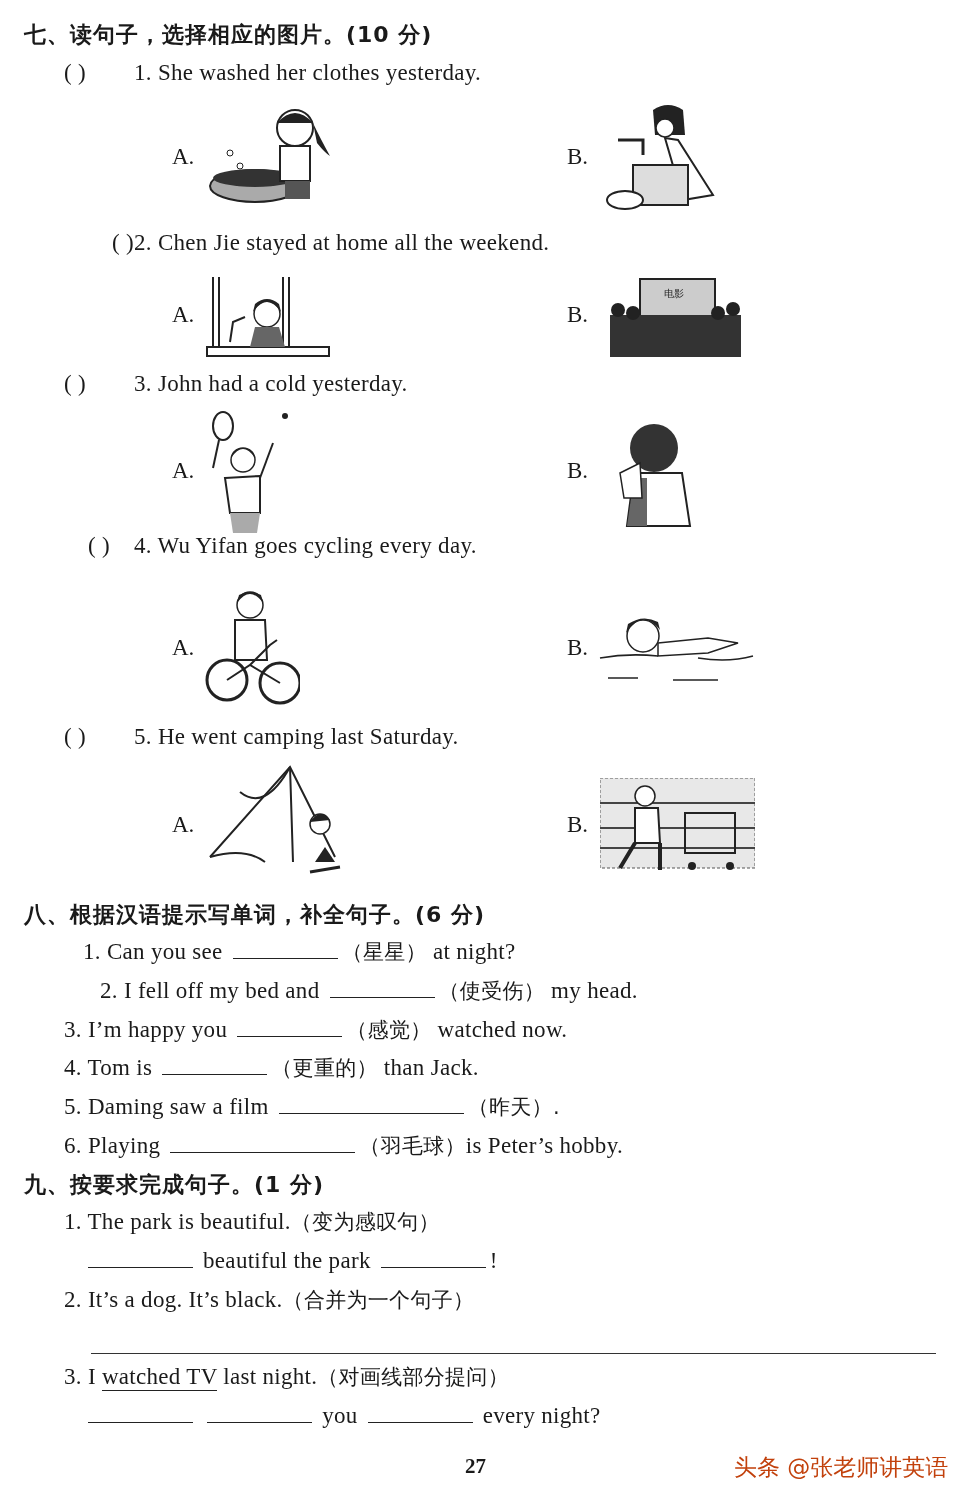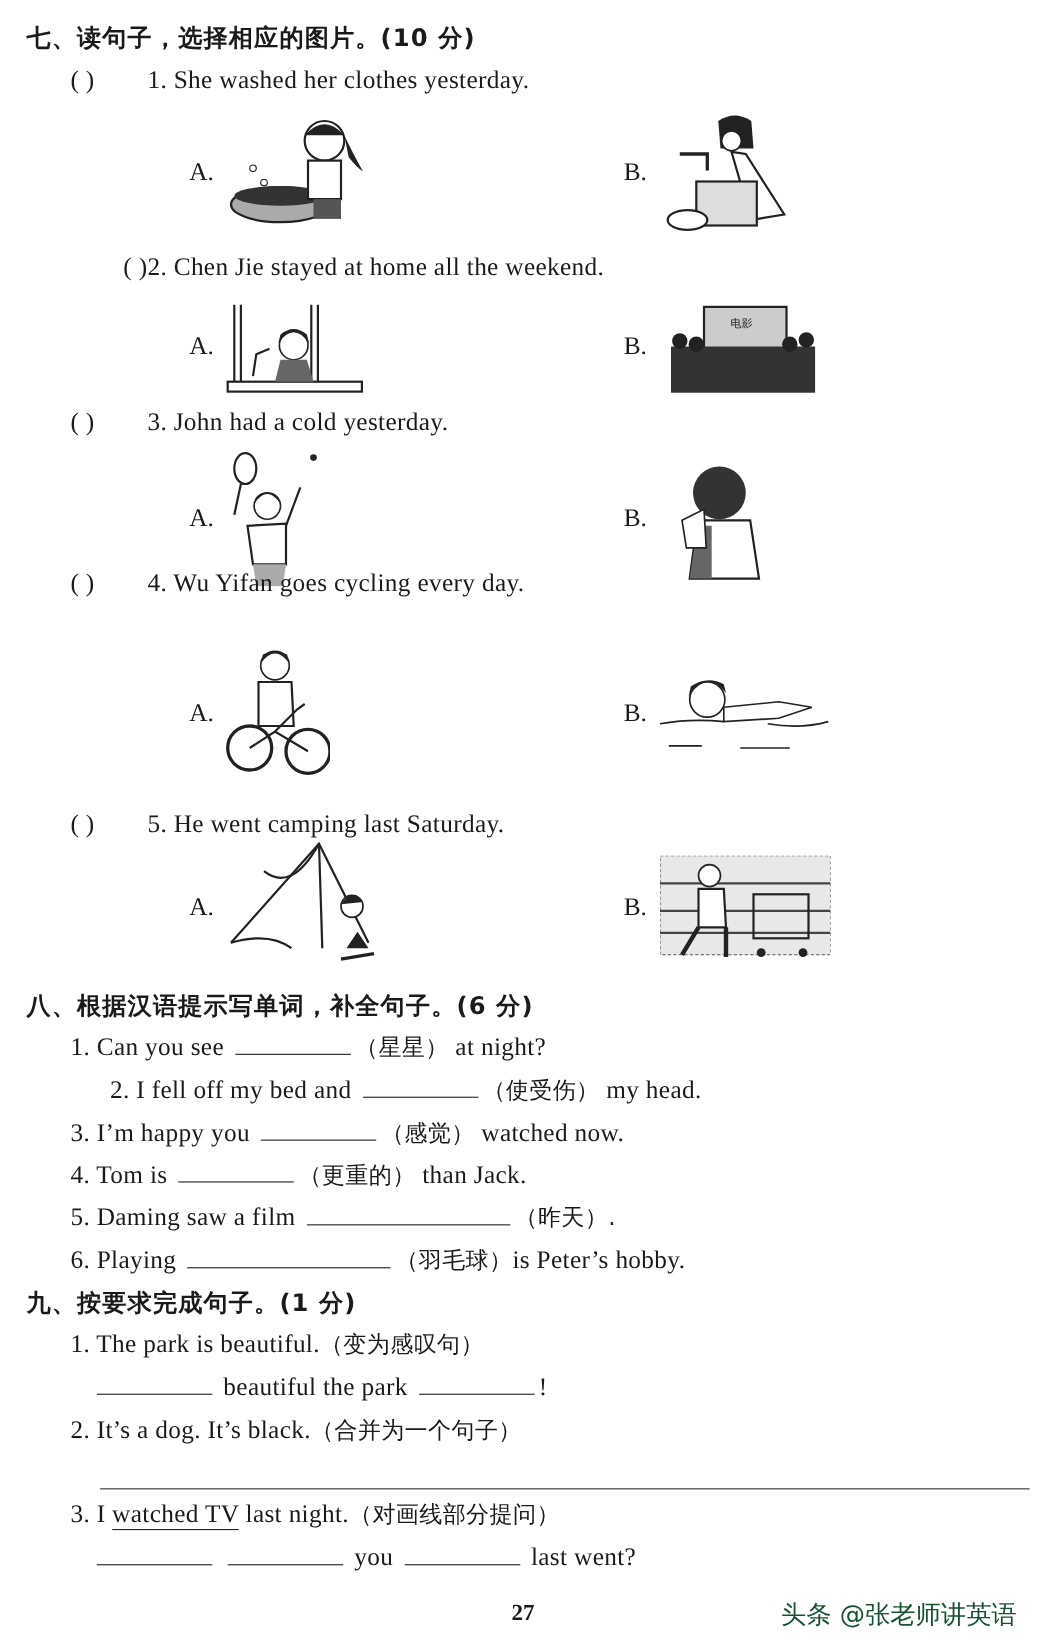--- a/index.html
+++ b/index.html
@@ -26,22 +26,22 @@
     }
     .underlined { border-bottom: 1.5px solid #222; padding-bottom: 1px; text-align: right; }
     .fill-line {
       position: absolute; left: 91px; width: 845px; top: 1353px;
       border-top: 1.5px solid #333;
     }
     .page-num {
       position: absolute; left: 465px; top: 1454px; font-weight: bold; font-size: 21px;
     }
     .watermark {
-      position: absolute; left: 710px; top: 1452px; font-size: 23px;
-      font-family: "DejaVu Sans", sans-serif; color: #14532d;
+      position: absolute; left: 734px; top: 1452px; font-size: 23px;
+      font-family: "DejaVu Sans", sans-serif; color: #c2410c;
     }
     .cn { font-family: "DejaVu Sans", sans-serif; font-size: 21px; }
   </style>
 </head>
 <body>
 
 <div class="sec-title" style="top:20px;">七、读句子，选择相应的图片。(10 分)</div>
 
 <div class="q-line" style="top:60px;">
   <span class="paren">(      )</span><span>1. She washed her clothes yesterday.</span>
@@ -108,21 +108,21 @@
   <circle cx="80" cy="8" r="3" fill="#222"></circle>
 </svg>
 <span class="opt-label" style="left:567px;top:458px;">B.</span>
 <svg class="pic" style="left:612px;top:418px;" width="85" height="110">
   <circle cx="42" cy="30" r="24" fill="#333"></circle>
   <path d="M22 55 L70 55 L78 108 L15 108 Z" fill="#fff" stroke="#222" stroke-width="2"></path>
   <path d="M15 108 L22 60 L35 60 L35 108 Z" fill="#666"></path>
   <path d="M8 55 L28 45 L30 80 L12 80 Z" fill="#fff" stroke="#222" stroke-width="1.5"></path>
 </svg>
 
-<div class="q-line" style="top:517px;">
+<div class="q-line" style="top:533px;text-align:center;">
   <span class="paren">(      )</span><span>4. Wu Yifan goes cycling every day.</span>
 </div>
 <span class="opt-label" style="left:172px;top:635px;">A.</span>
 <svg class="pic" style="left:205px;top:585px;" width="95" height="125">
   <circle cx="45" cy="20" r="13" fill="#fff" stroke="#222" stroke-width="1.5"></circle>
   <path d="M32 18 Q45 0 58 18 L56 10 Q45 4 34 10 Z" fill="#222"></path>
   <path d="M30 35 L60 35 L62 75 L30 75 Z" fill="#fff" stroke="#222" stroke-width="2"></path>
   <circle cx="22" cy="95" r="20" fill="none" stroke="#222" stroke-width="3"></circle>
   <circle cx="75" cy="98" r="20" fill="none" stroke="#222" stroke-width="3"></circle>
   <path d="M22 95 L45 80 L75 98 M45 80 L65 60 L72 55" fill="none" stroke="#222" stroke-width="2"></path>
@@ -130,21 +130,21 @@
 <span class="opt-label" style="left:567px;top:635px;">B.</span>
 <svg class="pic" style="left:598px;top:608px;" width="160" height="80">
   <circle cx="45" cy="28" r="16" fill="#fff" stroke="#222" stroke-width="1.5"></circle>
   <path d="M28 25 Q45 0 62 22 L60 14 Q45 6 30 16 Z" fill="#222"></path>
   <path d="M60 35 L110 30 L140 35 L110 45 L60 48 Z" fill="#fff" stroke="#222" stroke-width="1.5"></path>
   <path d="M2 50 Q30 45 60 48 M100 50 Q130 55 155 48" fill="none" stroke="#222" stroke-width="1.5"></path>
   <line x1="10" y1="70" x2="40" y2="70" stroke="#222" stroke-width="1.5"></line>
   <line x1="75" y1="72" x2="120" y2="72" stroke="#222" stroke-width="1.5"></line>
 </svg>
 
-<div class="q-line" style="top:724px;margin-top:12px;">
+<div class="q-line" style="top:724px;">
   <span class="paren">(      )</span><span>5. He went camping last Saturday.</span>
 </div>
 <span class="opt-label" style="left:172px;top:812px;">A.</span>
 <svg class="pic" style="left:205px;top:762px;" width="160" height="125">
   <path d="M5 95 L85 5 L130 95" fill="#fff" stroke="#222" stroke-width="2"></path>
   <path d="M35 30 Q60 50 85 5" fill="none" stroke="#222" stroke-width="2"></path>
   <line x1="85" y1="5" x2="88" y2="100" stroke="#222" stroke-width="2"></line>
   <path d="M5 95 Q40 85 60 100" fill="none" stroke="#222" stroke-width="2"></path>
   <circle cx="115" cy="62" r="10" fill="#fff" stroke="#222" stroke-width="1.5"></circle>
   <path d="M105 60 Q115 45 125 58" fill="#222"></path>
@@ -160,21 +160,21 @@
   <circle cx="45" cy="18" r="10" fill="#fff" stroke="#222" stroke-width="1.5"></circle>
   <path d="M35 30 L58 30 L60 65 L35 65 Z" fill="#fff" stroke="#222" stroke-width="2"></path>
   <path d="M35 65 L20 90 M60 65 L60 92" stroke="#222" stroke-width="4"></path>
   <rect x="85" y="35" width="50" height="40" fill="none" stroke="#222" stroke-width="2"></rect>
   <circle cx="92" cy="88" r="4" fill="#222"></circle>
     <circle cx="130" cy="88" r="4" fill="#222"></circle>
 </svg>
 
 <div class="sec-title" style="top:900px;">八、根据汉语提示写单词，补全句子。(6 分)</div>
 
-<div class="q-line" style="top:938px;">
+<div class="q-line" style="top:938px;margin-left:19px;">
   <span>1. Can you see</span>
   <span class="blank" style="width:105px;"></span><span class="cn">（星星）</span>
   <span>at night?</span>
 </div>
 <div class="q-line" style="top:977px;margin-left:36px;">
   <span>2. I fell off my bed and</span>
   <span class="blank" style="width:105px;"></span><span class="cn">（使受伤）</span>
   <span>my head.</span>
 </div>
 <div class="q-line" style="top:1016px;">
@@ -215,17 +215,17 @@
 <div class="q-line" style="top:1363px;">
   <span>3. I</span>
   <span class="underlined">watched TV</span>
   <span>last night.</span><span class="cn">（对画线部分提问）</span>
 </div>
 <div class="q-line" style="top:1402px;left:88px;">
   <span class="blank" style="width:105px;margin-left:0;"></span>
   <span class="blank" style="width:105px;"></span>
   <span>you</span>
   <span class="blank" style="width:105px;"></span>
-  <span>last went?</span>
+  <span>every night?</span>
 </div>
 
 <div class="page-num">27</div>
 <div class="watermark">头条 @张老师讲英语</div>
 
 </body></html>

